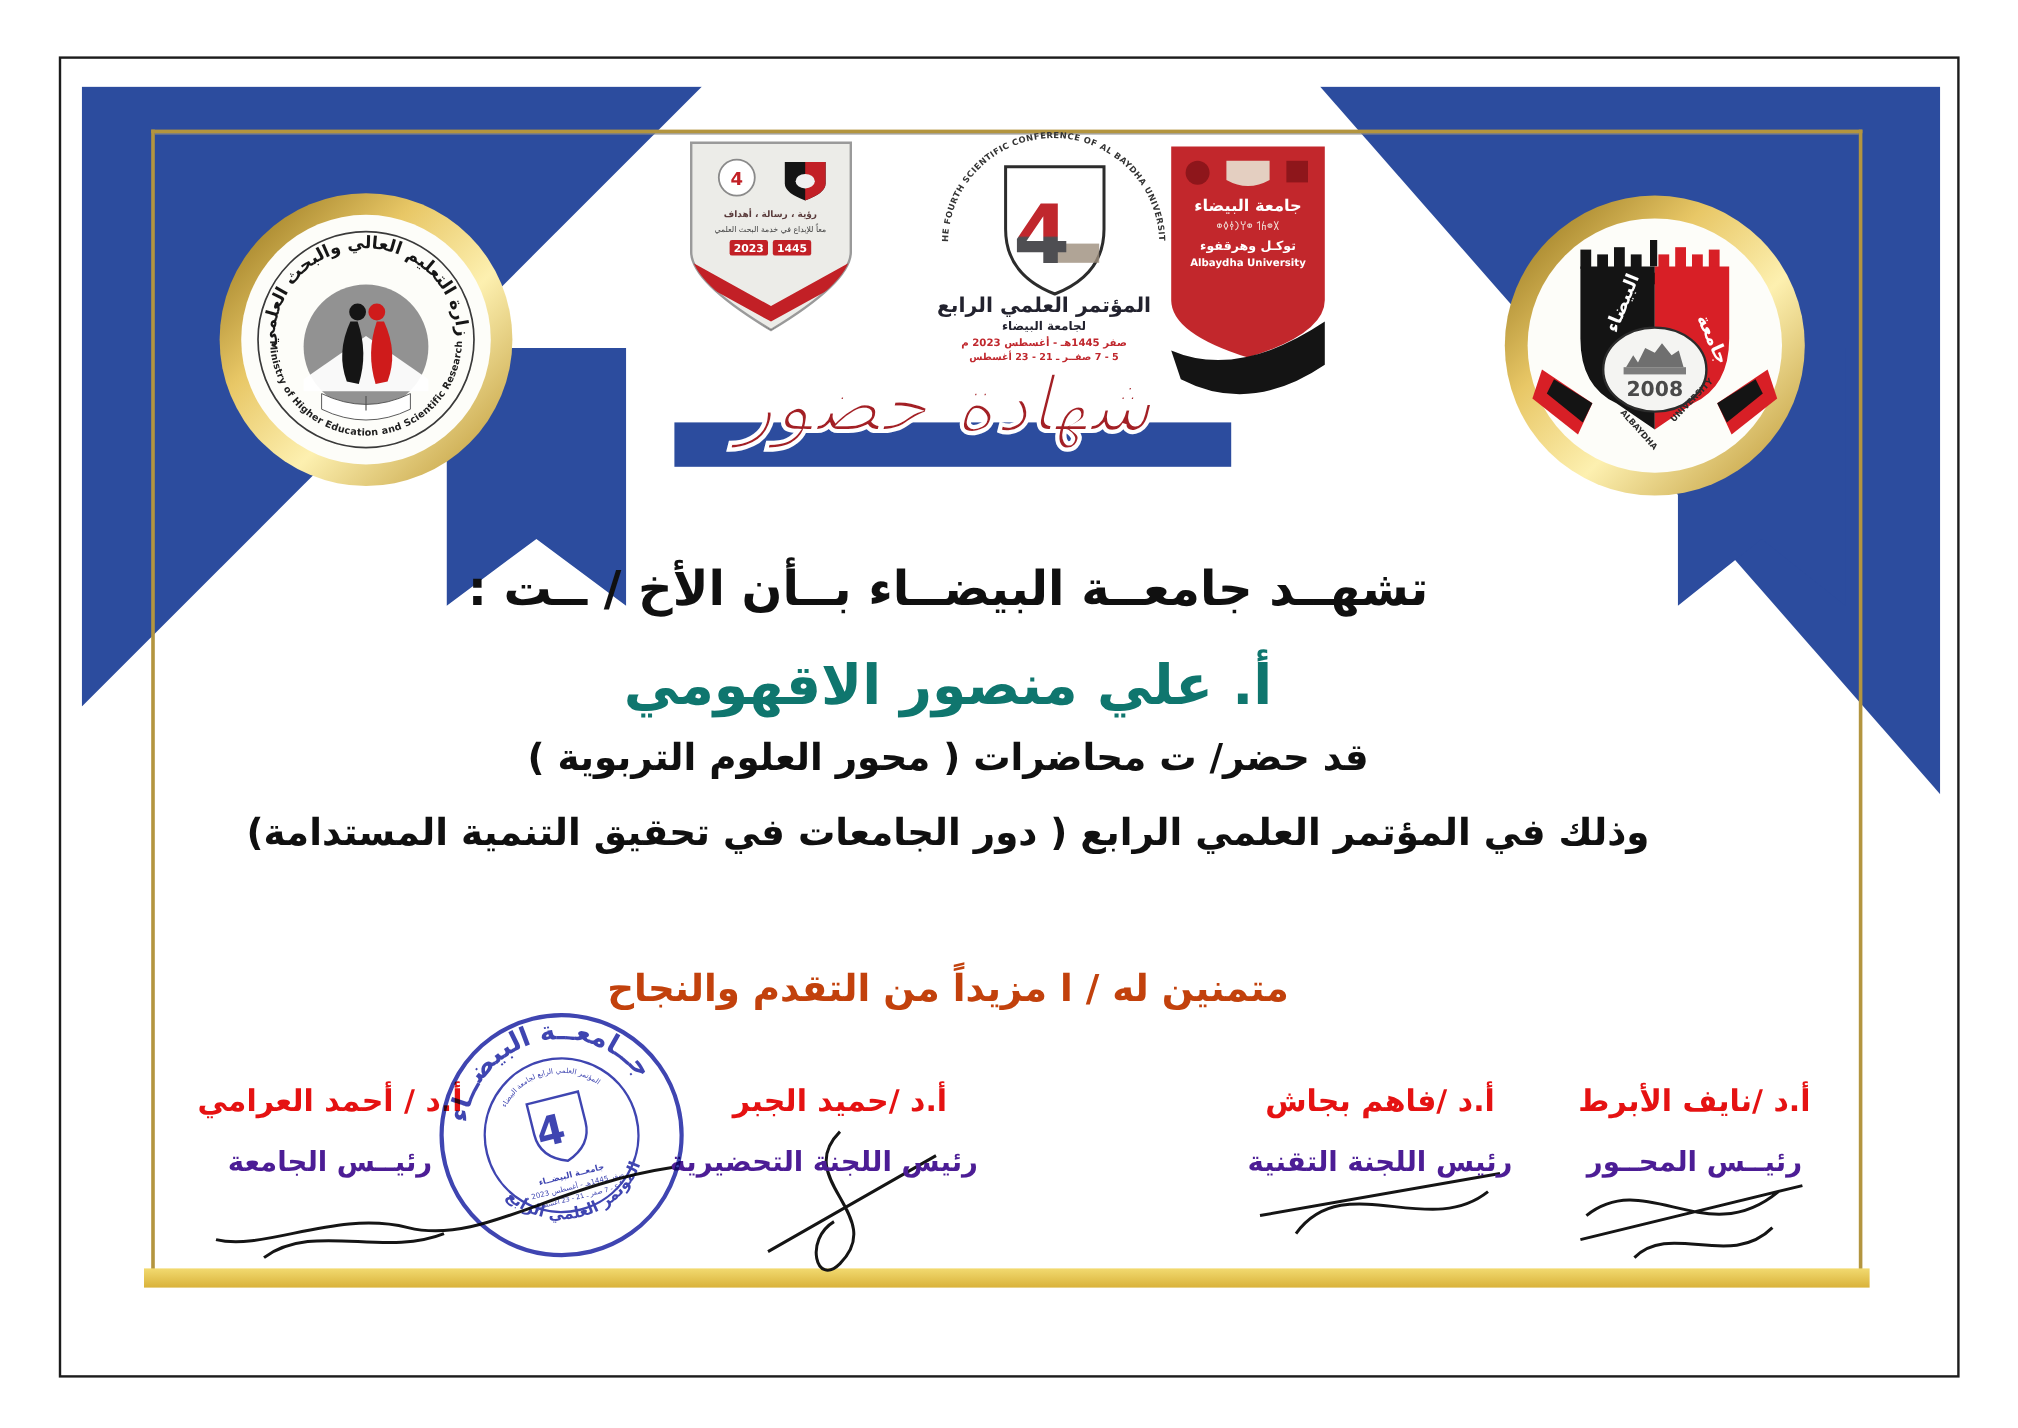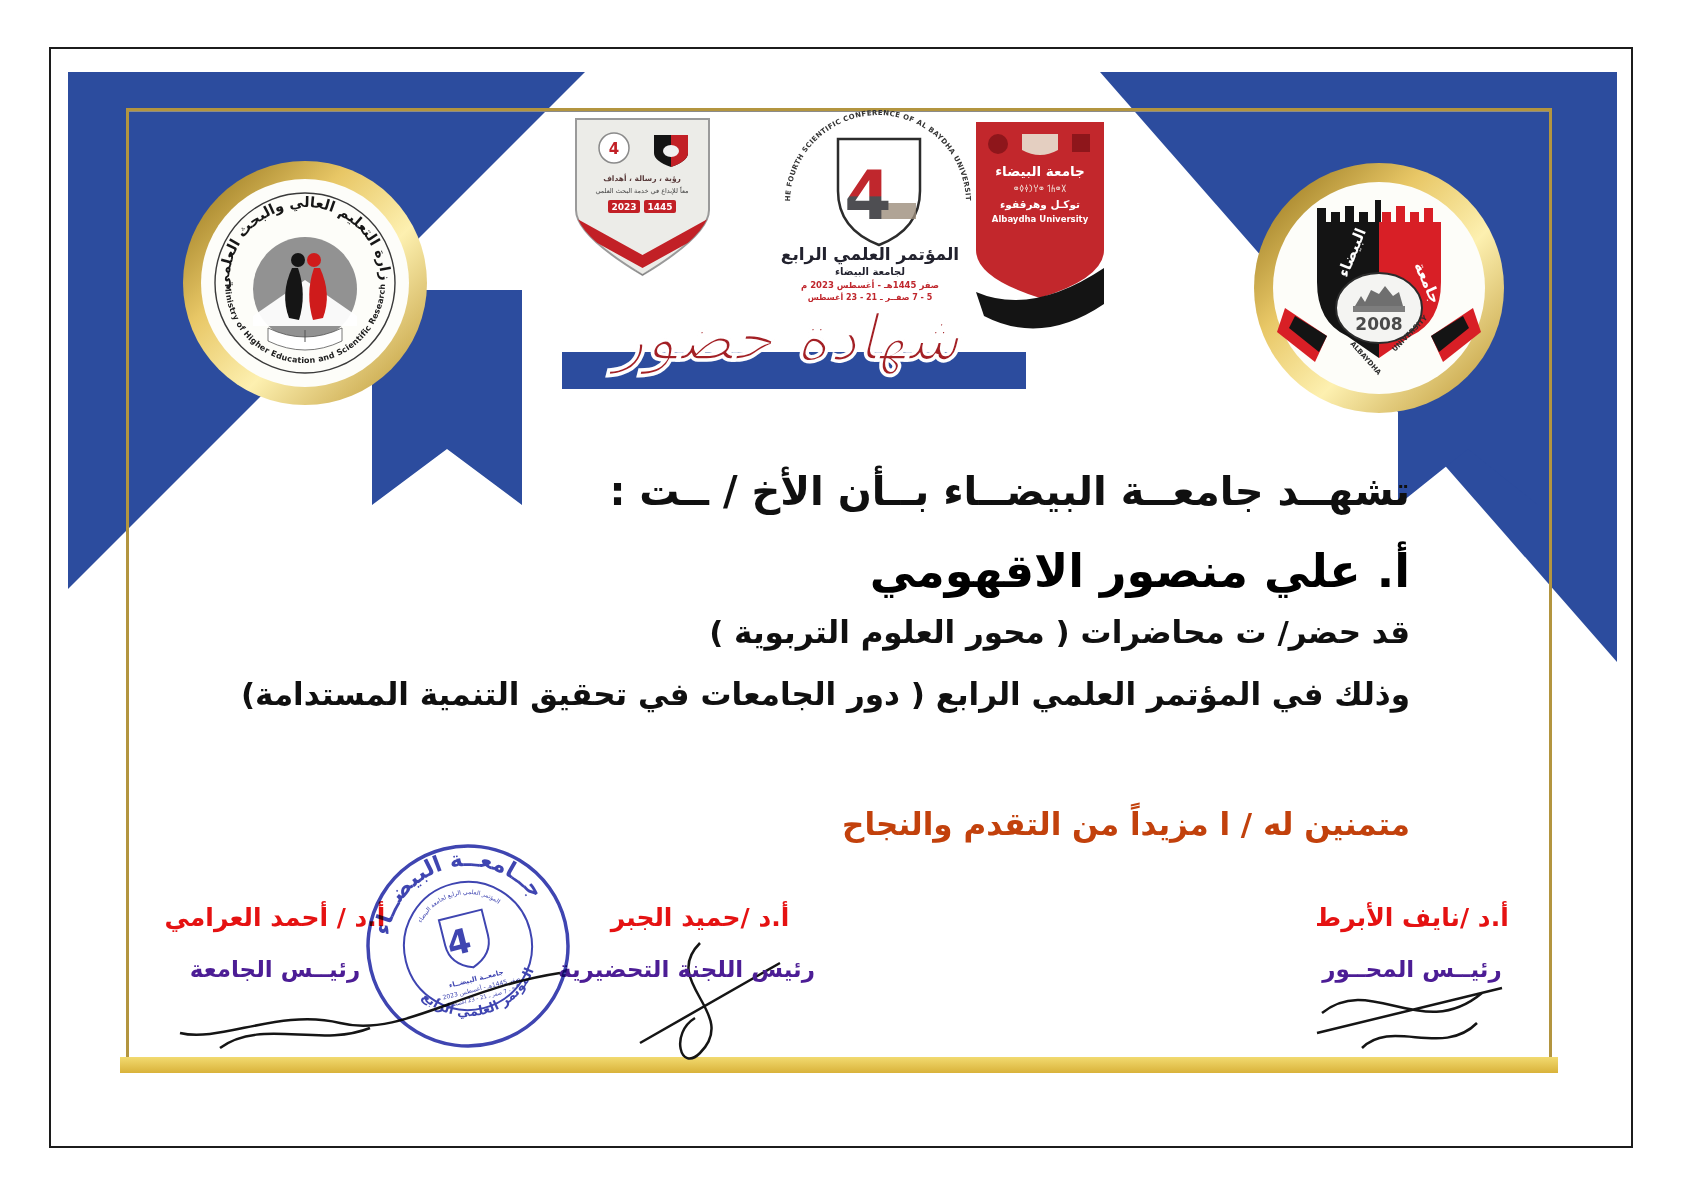--- a/index.html
+++ b/index.html
@@ -32,24 +32,24 @@
 
   .medal { position:absolute; z-index:4; }
   .logo  { position:absolute; z-index:4; }
 
   
   .title-wrap { position:absolute; left:552px; top:288px; width:470px; height:110px; z-index:5; text-align:center;font-style:italic; }
   .title-bar { position:absolute; left:10px; right:-4px; top:64px; height:37px; background:#2c4c9e; }
   .title-text { position:relative; z-index:1; font-size:64px; font-weight:800; color:#a32025;
     -webkit-text-stroke:1.5px #ffffff; letter-spacing:1px; line-height:100px; }
 
-  .body-line { position:absolute; left:170px; width:1240px; z-index:5;
+  .body-line { position:absolute; left:170px; width:1240px; text-align:center; z-index:5;
     font-weight:bold; color:#101010; direction:rtl; }
   .l-intro { top:468px; font-size:40px; }
-  .l-name  { top:544px; font-size:46px; color:#000000; }
+  .l-name  { top:544px; font-size:46px; color:#0f766e; }
   .l-att   { top:614px; font-size:31px; }
   .l-conf  { top:676px; font-size:31px; }
   .l-per   { top:740px; font-size:31px; }
   .l-wish  { top:806px; font-size:31px; color:#c2410c; }
 
   .sig { position:absolute; top:903px; width:230px; text-align:center; z-index:5; direction:rtl; }
   .sig-name { font-size:25px; font-weight:bold; color:#e51212; white-space:nowrap; }
   .sig-title { margin-top:24px; font-size:23px; font-weight:bold; color:#4c1d95; white-space:nowrap; }
   .scribble { position:absolute; left:0; top:18px; width:100%; height:120px; z-index:-1; }
 
@@ -204,20 +204,27 @@
   <div class="body-line l-conf">وذلك في المؤتمر العلمي الرابع ( دور الجامعات في تحقيق التنمية المستدامة)</div>
   <div class="body-line l-wish">متمنين له / ا مزيداً من التقدم والنجاح</div>
 
   <div class="sig" style="left:1297px;">
     <div class="sig-name">أ.د /نايف الأبرط</div>
     <div class="sig-title">رئيــس المحــور</div>
     <svg class="scribble" style="top:60px;" viewBox="0 0 220 120">
       <path d="M20,50 C70,10 120,80 180,30 M15,70 L200,25 M60,85 C90,55 140,95 175,60" fill="none" stroke="#151515" stroke-width="2.5"></path>
     </svg>
   </div>
+  <div class="sig" style="left:1035px;">
+    <div class="sig-name">أ.د /فاهم بجاش</div>
+    <div class="sig-title">رئيس اللجنة التقنية</div>
+    <svg class="scribble" style="top:30px;" viewBox="0 0 220 120">
+      <path d="M10,80 L210,45 M40,95 C80,40 150,100 200,60" fill="none" stroke="#151515" stroke-width="2.5"></path>
+    </svg>
+  </div>
   <div class="sig" style="left:585px;">
     <div class="sig-name">أ.د /حميد الجبر</div>
     <div class="sig-title">رئيس اللجنة التحضيرية</div>
     <svg class="scribble" style="top:20px; height:150px;" viewBox="0 0 220 150">
       <path d="M110,20 C70,60 150,90 110,130 C90,150 80,110 105,95 M50,120 L190,40" fill="none" stroke="#151515" stroke-width="2.5"></path>
     </svg>
   </div>
   <div class="sig" style="left:160px;">
     <div class="sig-name">أ.د / أحمد العرامي</div>
     <div class="sig-title">رئيــس الجامعة</div>

